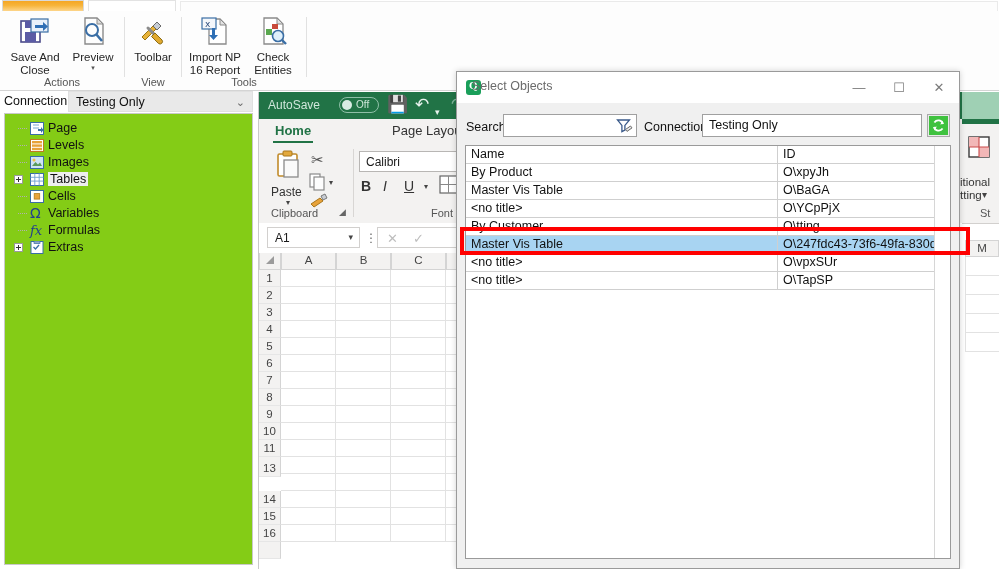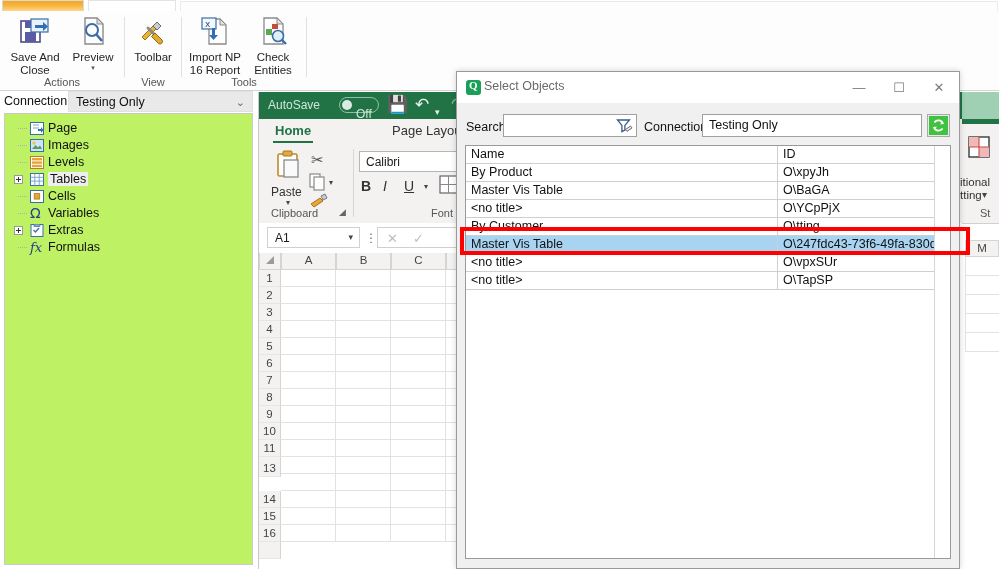--- a/index.html
+++ b/index.html
@@ -37,41 +37,41 @@
   
   #np-connbar{position:absolute;left:0;top:91px;width:255px;height:21px;background:#ffffff;}
   #np-connbar .lbl{position:absolute;left:4px;top:3px;font-size:12.5px;color:#111;}
   #np-conn-select{position:absolute;left:68px;top:0;width:185px;height:21px;
      background:#e9e9e9;border:1px solid #e0e0e0;box-sizing:border-box;}
   #np-conn-select .val{position:absolute;left:7px;top:3px;font-size:12.5px;color:#111;}
   #np-conn-select .chev{position:absolute;right:7px;top:4px;font-size:11px;color:#6a6a6a;}
 
   
   #np-tree{position:absolute;left:4px;top:113px;width:249px;height:452px;
-     background:#bef264;border:1px solid #c9c9c9;box-sizing:border-box;overflow:hidden;}
+     background:#84cc16;border:1px solid #c9c9c9;box-sizing:border-box;overflow:hidden;}
   .tree-row{position:relative;height:17px;padding-left:26px;box-sizing:border-box;}
   .tree-row .dash{position:absolute;left:13px;top:8px;width:9px;height:1px;
      background:repeating-linear-gradient(to right,#b0b0b0 0 1px,transparent 1px 2px);}
   .tree-row .plus{position:absolute;left:9px;top:4px;width:9px;height:9px;border:1px solid #9a9a9a;
      background:#fff;box-sizing:border-box;}
   .tree-row .plus::before{content:"";position:absolute;left:1px;top:3px;width:5px;height:1px;background:#333;}
   .tree-row .plus::after{content:"";position:absolute;left:3px;top:1px;width:1px;height:5px;background:#333;}
   .tree-row .ico{position:absolute;left:25px;top:2px;width:14px;height:13px;}
   .tree-row .txt{position:absolute;left:43px;top:1px;font-size:12.5px;color:#111;white-space:nowrap;}
   .tree-row.sel .txt{background:#eeeeee;padding:0 2px;}
 
   
   #xl{position:absolute;left:258px;top:92px;width:741px;height:477px;overflow:hidden;
       background:#ffffff;border-left:1px solid #c9c9c9;}
   #xl-title{position:absolute;left:0;top:0;width:741px;height:27px;background:#217346;}
   #xl-title .autosave{position:absolute;left:9px;top:6px;font-size:12px;color:#cfe6da;}
   #xl-toggle{position:absolute;left:80px;top:5px;width:40px;height:16px;border-radius:8px;
      border:1px solid #8fbfa7;box-sizing:border-box;}
   #xl-toggle .knob{position:absolute;left:2px;top:2px;width:10px;height:10px;border-radius:50%;background:#d9ece3;}
-  #xl-toggle .off{position:absolute;left:16px;top:1px;font-size:12px;color:#cfe6da;margin-top:8px;}
+  #xl-toggle .off{position:absolute;left:16px;top:1px;font-size:10px;color:#cfe6da;}
   .xl-qicon{position:absolute;top:4px;color:#e9f3ee;font-size:17px;line-height:18px;}
   #xl-tabs{position:absolute;left:0;top:27px;width:741px;height:26px;background:#f3f2f1;}
   .xl-tab{position:absolute;top:4px;font-size:13px;color:#333;}
   .xl-tab.active{color:#217346;font-weight:bold;}
   .xl-tab.active .ul{position:absolute;left:-2px;top:18px;width:calc(100% + 4px);height:2px;background:#217346;}
   #xl-ribbon{position:absolute;left:0;top:53px;width:741px;height:78px;background:#f3f2f1;
       border-bottom:1px solid #d2d0ce;}
   #xl-grid-area{position:absolute;left:0;top:131px;width:741px;height:346px;background:#ffffff;}
   #xl-namebox{position:absolute;left:8px;top:4px;width:93px;height:21px;background:#fff;border:1px solid #d2d0ce;box-sizing:border-box;}
   #xl-namebox .v{position:absolute;left:7px;top:3px;font-size:12px;}
@@ -96,21 +96,21 @@
   #xl-right .colM{position:absolute;left:3px;top:148px;width:34px;height:17px;background:#f3f2f1;
       border:1px solid #d4d4d4;box-sizing:border-box;text-align:center;line-height:15px;font-size:11.5px;color:#444;}
 
   
   #dlg{position:absolute;left:456px;top:71px;width:504px;height:498px;background:#f0f0f0;
        border:1px solid #9a9a9a;box-sizing:border-box;box-shadow:0 0 6px rgba(0,0,0,.18);}
   #dlg-title{position:absolute;left:0;top:0;width:502px;height:31px;background:#ffffff;}
   #dlg-qicon{position:absolute;left:9px;top:8px;width:15px;height:15px;border-radius:3px;background:#1a9f5a;}
   #dlg-qicon::after{content:"Q";position:absolute;left:3px;top:-1px;font-size:11px;font-weight:bold;color:#fff;
       font-family:"Liberation Serif",serif;}
-  #dlg-title .cap{position:absolute;left:27px;top:7px;font-size:12.5px;color:#6b6b6b;}
+  #dlg-title .cap{position:absolute;left:15px;top:7px;font-size:12.5px;color:#6b6b6b;}
   .wbtn{position:absolute;top:0;width:40px;height:31px;text-align:center;line-height:31px;color:#7b7b7b;font-size:13px;}
   #dlg-body{position:absolute;left:0;top:31px;width:502px;height:465px;background:#f0f0f0;}
   #dlg-search-lbl{position:absolute;left:9px;top:17px;font-size:12.5px;color:#111;}
   #dlg-search{position:absolute;left:46px;top:11px;width:134px;height:23px;background:#fff;
       border:1px solid #a0a0a0;box-sizing:border-box;}
   #dlg-search .inp{position:absolute;left:5px;top:4px;width:105px;border:none;outline:none;
       font-family:"Liberation Sans",sans-serif;font-size:12.5px;background:transparent;}
   #dlg-search .funnel{position:absolute;right:3px;top:3px;width:17px;height:16px;}
   #dlg-conn-lbl{position:absolute;left:187px;top:17px;font-size:12.5px;color:#111;}
   #dlg-conn{position:absolute;left:245px;top:11px;width:220px;height:23px;background:#fff;
@@ -242,38 +242,38 @@
             <path d="M3 3 h6 M3 6 h6" stroke="#7aa8d0" stroke-width="1"></path>
             <path d="M8 7 l3 0 0 -2 2.5 3 -2.5 3 0 -2 -3 0z" fill="#3a6ea5"></path>
           </svg>
       </span>
       <span class="txt">Page</span>
     </div>
     <div class="tree-row">
       <span class="dash"></span>
       <span class="ico">
         <svg width="14" height="13" viewBox="0 0 14 13">
-            <rect x=".5" y=".5" width="13" height="12" fill="#cfe4f5" stroke="#3a6ea5"></rect>
-            <circle cx="4" cy="4" r="1.5" fill="#f0c040"></circle>
-            <path d="M2 10 l3.5 -4 2.5 2.5 2 -2 2 3.5 z" fill="#5a9a5a"></path>
+            <rect x=".5" y=".5" width="13" height="12" fill="#fff" stroke="#c07a20"></rect>
+            <rect x="2" y="2" width="10" height="2.4" fill="#e8a33a"></rect>
+            <rect x="2" y="5.4" width="10" height="2.4" fill="#e8a33a"></rect>
+            <rect x="2" y="8.8" width="10" height="2.4" fill="#e8a33a"></rect>
           </svg>
       </span>
-      <span class="txt">Images</span>
+      <span class="txt">Levels</span>
     </div>
     <div class="tree-row">
       <span class="dash"></span>
       <span class="ico">
         <svg width="14" height="13" viewBox="0 0 14 13">
-            <rect x=".5" y=".5" width="13" height="12" fill="#fff" stroke="#c07a20"></rect>
-            <rect x="2" y="2" width="10" height="2.4" fill="#e8a33a"></rect>
-            <rect x="2" y="5.4" width="10" height="2.4" fill="#e8a33a"></rect>
-            <rect x="2" y="8.8" width="10" height="2.4" fill="#e8a33a"></rect>
+            <rect x=".5" y=".5" width="13" height="12" fill="#cfe4f5" stroke="#3a6ea5"></rect>
+            <circle cx="4" cy="4" r="1.5" fill="#f0c040"></circle>
+            <path d="M2 10 l3.5 -4 2.5 2.5 2 -2 2 3.5 z" fill="#5a9a5a"></path>
           </svg>
       </span>
-      <span class="txt">Levels</span>
+      <span class="txt">Images</span>
     </div>
     <div class="tree-row sel">
       <span class="plus"></span>
       <span class="ico">
         <svg width="14" height="13" viewBox="0 0 14 13">
             <rect x=".5" y=".5" width="13" height="12" fill="#fff" stroke="#3a6ea5"></rect>
             <path d="M.5 4.3 h13 M.5 8.1 h13 M4.8 .5 v12 M9.2 .5 v12" stroke="#6f9fd0" stroke-width=".9"></path>
           </svg>
       </span>
       <span class="txt">Tables</span>
@@ -285,36 +285,36 @@
             <rect x=".5" y=".5" width="13" height="12" fill="#fff" stroke="#3a6ea5"></rect>
             <rect x="4.2" y="3.6" width="5.5" height="5.5" fill="#e8a33a" stroke="#b37a18" stroke-width=".8"></rect>
           </svg>
       </span>
       <span class="txt">Cells</span>
     </div>
     <div class="tree-row">
       <span class="dash"></span>
       <span class="ico" style="font-size:14px;color:#23408e;line-height:13px;font-family:'DejaVu Sans',sans-serif;">Ω</span>
       <span class="txt">Variables</span>
+    </div>
+    <div class="tree-row">
+      <span class="dash"></span>
+      <span class="ico" style="font-size:13px;color:#23408e;line-height:13px;font-style:italic;font-family:'DejaVu Serif',serif;">fx</span>
+      <span class="txt">Formulas</span>
     </div>
     <div class="tree-row">
       <span class="plus"></span>
       <span class="ico">
         <svg width="14" height="13" viewBox="0 0 14 13">
             <rect x="1" y=".5" width="12" height="12" fill="#fff" stroke="#3a6ea5"></rect>
             <rect x="4" y="0" width="6" height="2.6" fill="#8fa8c8" stroke="#3a6ea5" stroke-width=".7"></rect>
             <path d="M3.5 6 l2 2 3.5 -4" stroke="#3a6ea5" stroke-width="1.3" fill="none"></path>
           </svg>
       </span>
       <span class="txt">Extras</span>
-    </div>
-    <div class="tree-row">
-      <span class="dash"></span>
-      <span class="ico" style="font-size:13px;color:#23408e;line-height:13px;font-style:italic;font-family:'DejaVu Serif',serif;">fx</span>
-      <span class="txt">Formulas</span>
     </div>
   </div>
 </div>
 
 <div id="xl">
   <div id="xl-title">
     <span class="autosave">AutoSave</span>
     <div id="xl-toggle">
       <span class="knob"></span>
       <span class="off">Off</span>

